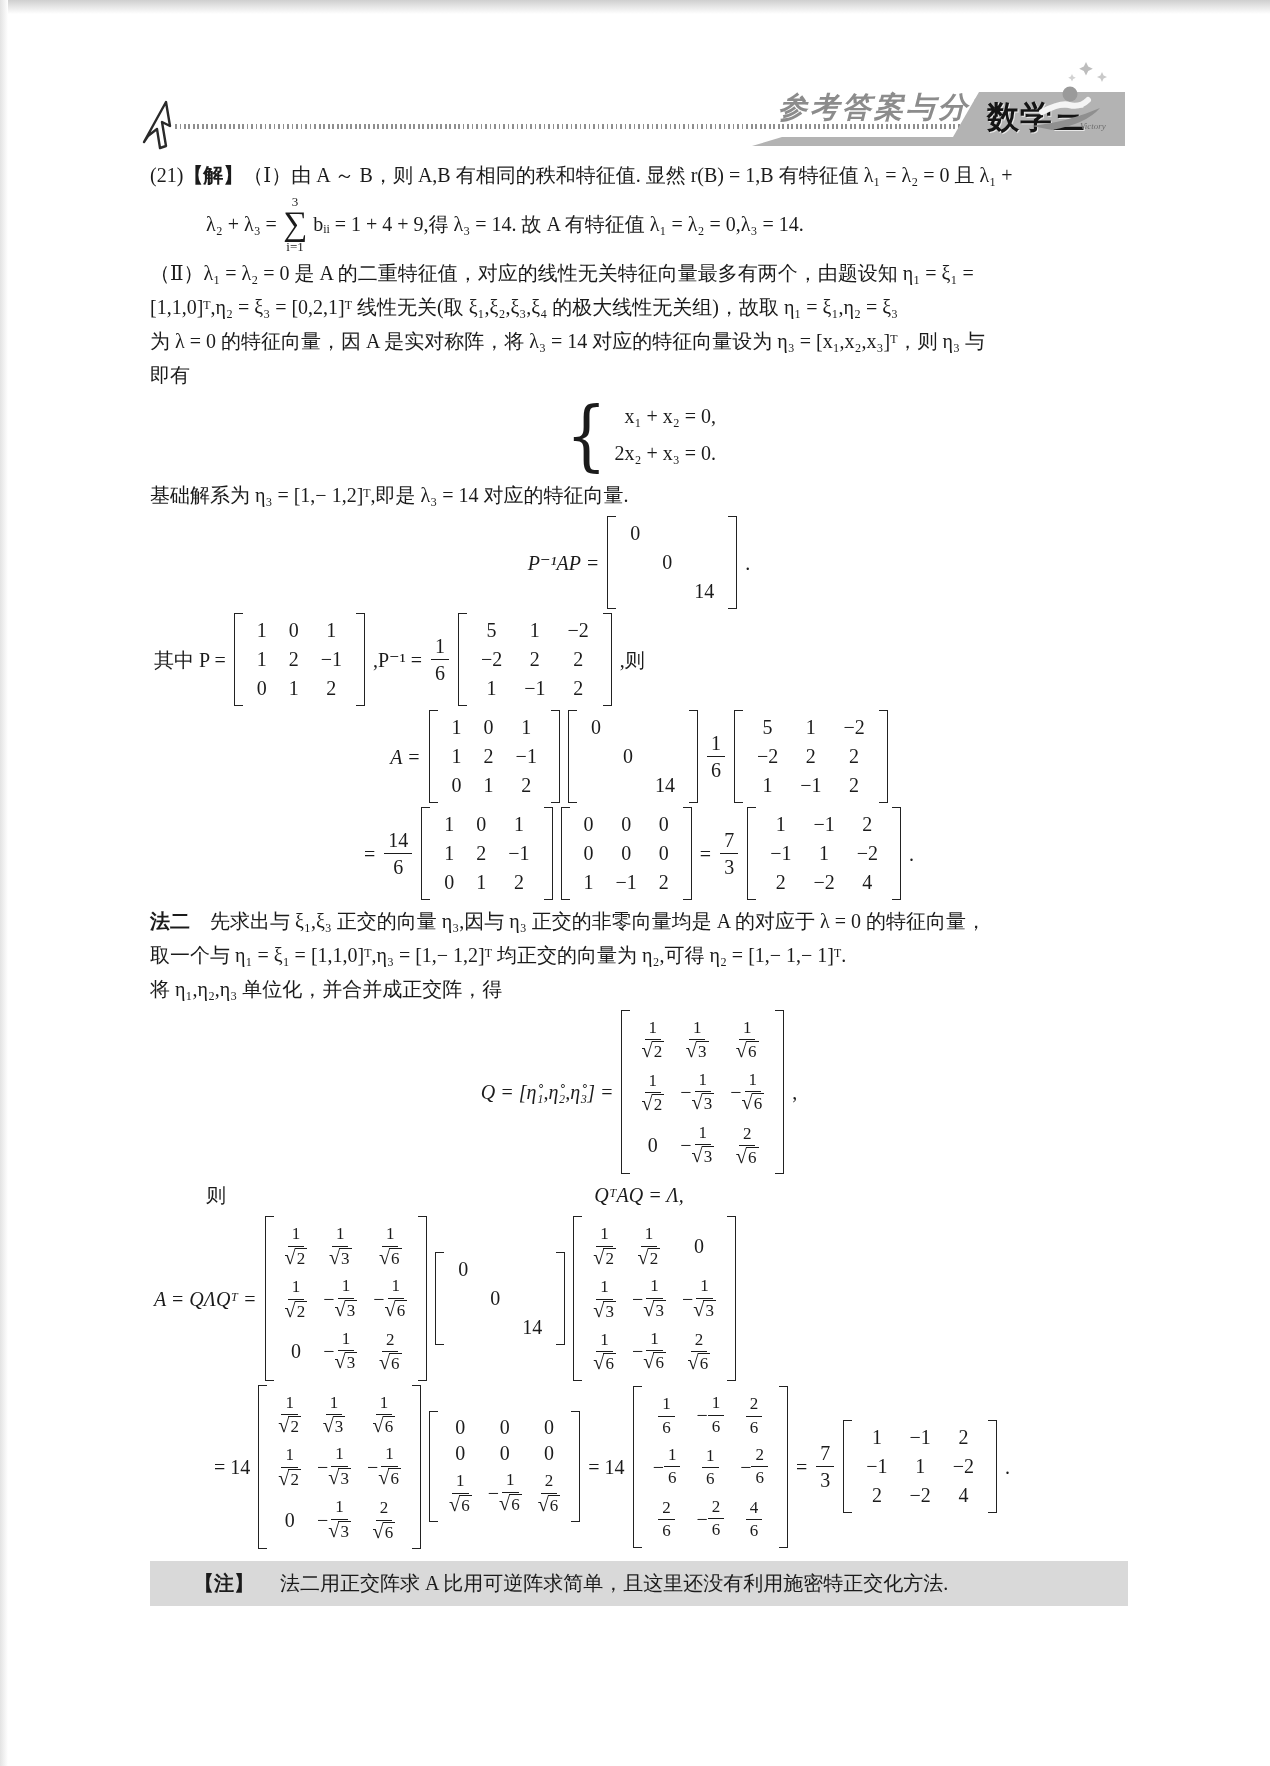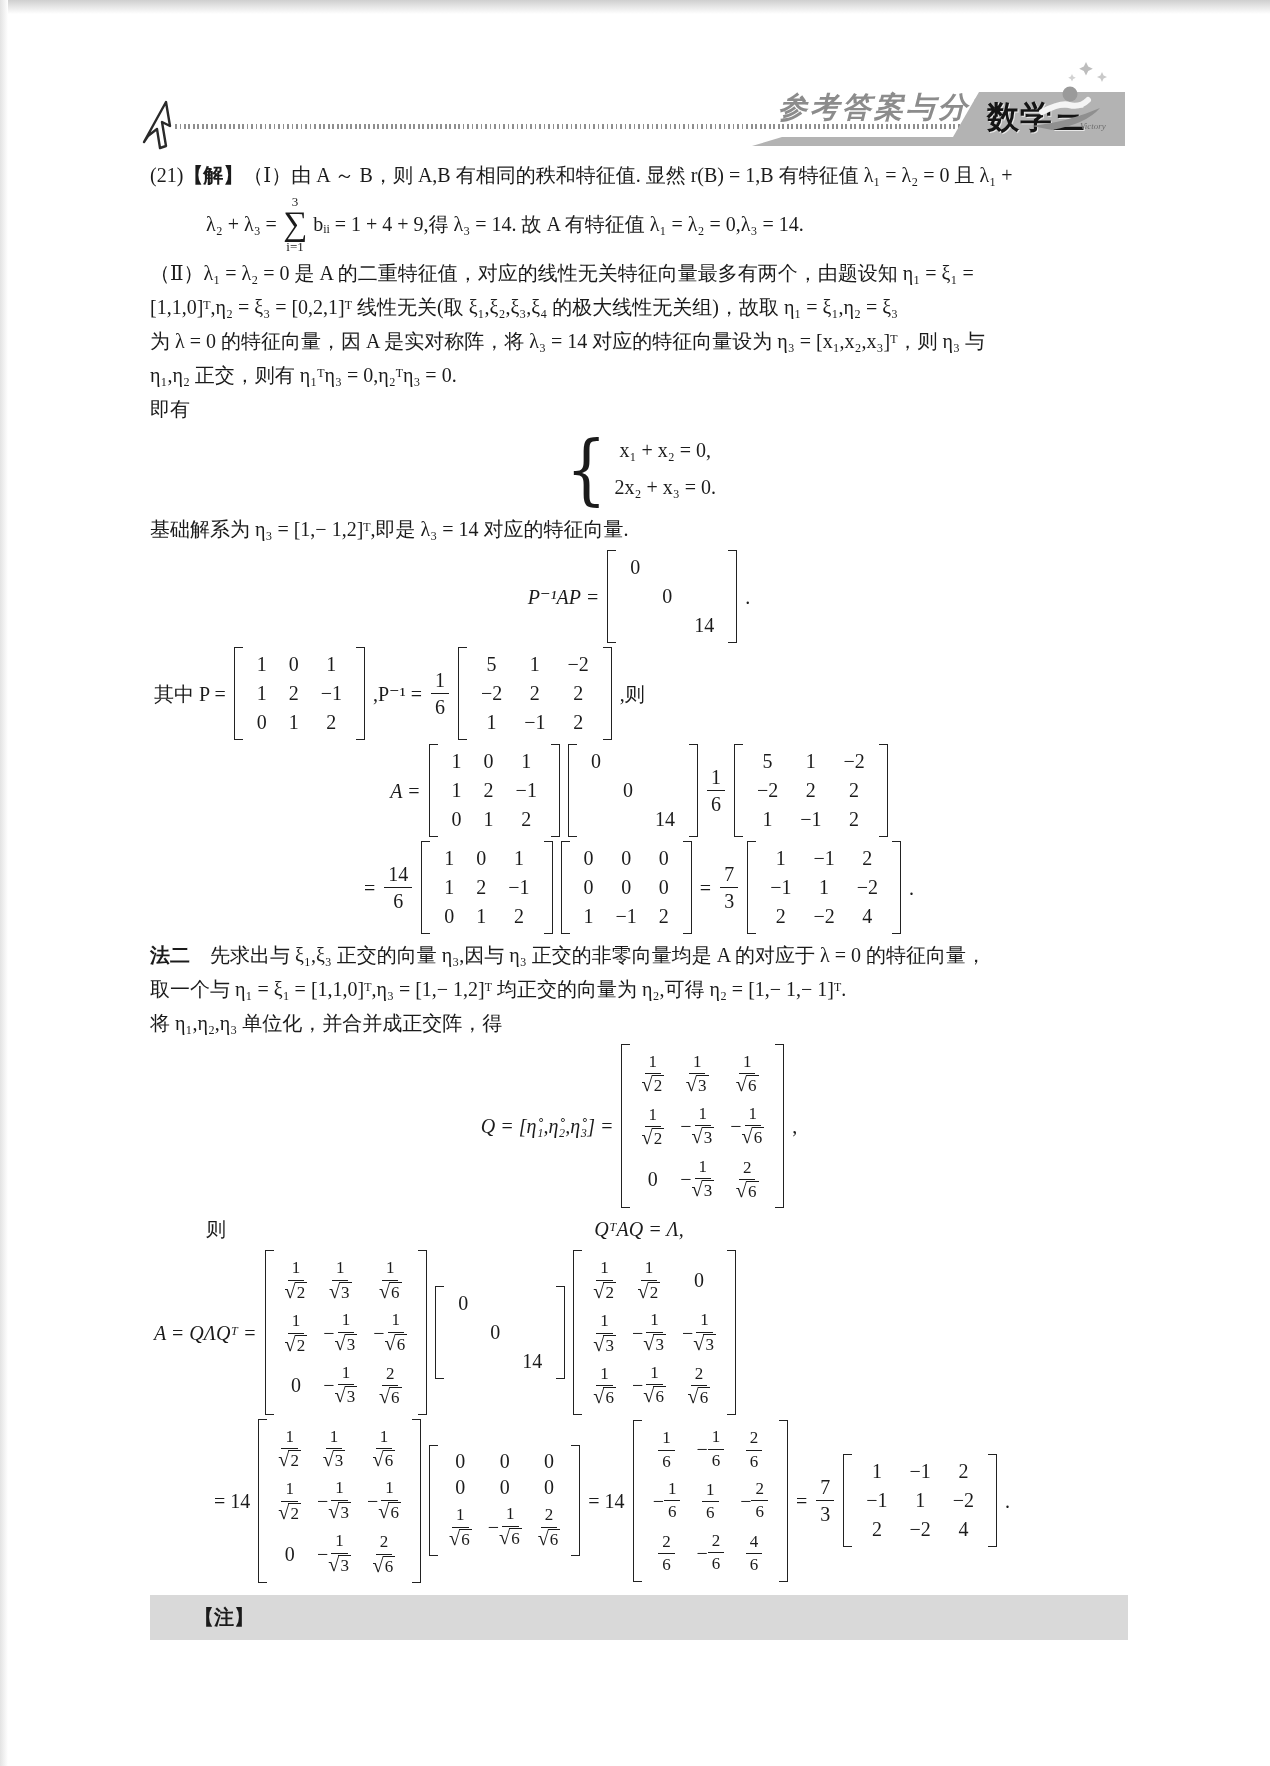--- a/index.html
+++ b/index.html
@@ -39,21 +39,21 @@
 
   .sum-line{display:flex;align-items:center;height:64px;margin-left:56px;white-space:nowrap}
   .sig{display:inline-flex;flex-direction:column;align-items:center;line-height:1;margin:0 6px}
   .sig .st{font-size:13px}
   .sig .ss{font-size:34px;line-height:.95}
   .sig .sb{font-size:13px}
 
   .sysblock{display:flex;align-items:center;justify-content:center;margin:2px 0 2px 0;height:82px}
   .sysbrace{font-size:76px;font-weight:400;line-height:80px;margin-right:4px;
     font-family:"DejaVu Serif",serif;transform:scaleX(.85)}
-  .syslines{text-align:center;line-height:37px}
+  .syslines{text-align:right;line-height:37px}
 
   .eqrow{display:flex;align-items:center;white-space:nowrap;margin:4px 0}
   .eqrow.center{justify-content:center}
   .eqrow .lbl{margin:0 4px}
 
   
   .mx{display:inline-flex;align-items:center;margin:0 4px}
   .mx::before,.mx::after{content:"";align-self:stretch;width:8px;border:1.6px solid #222}
   .mx::before{border-right:none;margin-right:1px}
   .mx::after{border-left:none;margin-left:1px}
@@ -116,21 +116,20 @@
       <span class="st">3</span>
       <span class="ss">∑</span>
       <span class="sb">i=1</span>
     </span>
     <span>bᵢᵢ = 1 + 4 + 9,得 λ₃ = 14. 故 A 有特征值 λ₁ = λ₂ = 0,λ₃ = 14.</span>
   </div>
 
   <div class="line ind">（Ⅱ）λ₁ = λ₂ = 0 是 A 的二重特征值，对应的线性无关特征向量最多有两个，由题设知 η₁ = ξ₁ =</div>
   <div class="line ind">[1,1,0]ᵀ,η₂ = ξ₃ = [0,2,1]ᵀ 线性无关(取 ξ₁,ξ₂,ξ₃,ξ₄ 的极大线性无关组)，故取 η₁ = ξ₁,η₂ = ξ₃</div>
   <div class="line ind">为 λ = 0 的特征向量，因 A 是实对称阵，将 λ₃ = 14 对应的特征向量设为 η₃ = [x₁,x₂,x₃]ᵀ，则 η₃ 与</div>
-  <div class="line ind">η₁,η₂ 正交，则有 η₁ᵀη₃ = 0,η₂ᵀη₃ = 0.</div>
 
   <div class="line ind">即有</div>
 
   <div class="sysblock">
     <span class="sysbrace">{</span>
     <span class="syslines">
       <span class="line">x₁ + x₂ = 0,</span><br>
       <span class="line">2x₂ + x₃ = 0.</span>
     </span>
   </div>
@@ -869,15 +868,16 @@
           <span class="mcell"><span style="display: inline-flex; align-items: center;">
               <span>4</span>
             </span></span>
         </span>
       </span>
     <span class="lbl">.</span>
   </div>
 
   <div class="note-bar">
     <span class="btag">【注】</span>
+    <span>法二用正交阵求 A 比用可逆阵求简单，且这里还没有利用施密特正交化方法.</span>
   </div>
 
 </div>
 
 </body></html>

